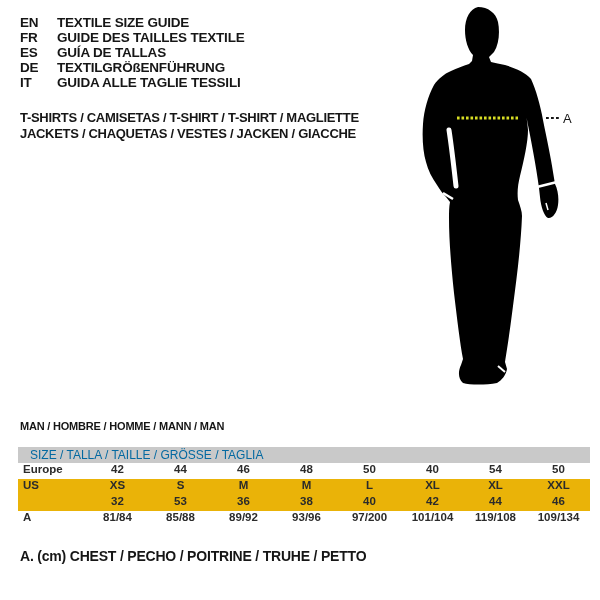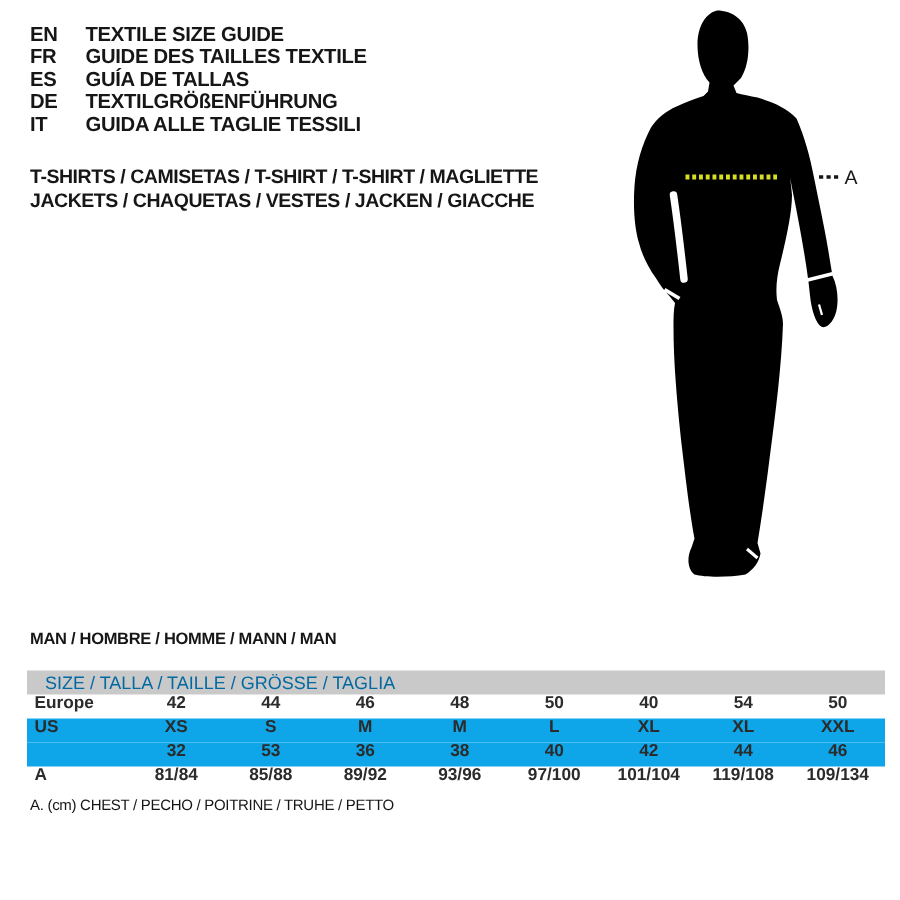--- a/index.html
+++ b/index.html
@@ -15,25 +15,25 @@
   .garment-block{position:absolute;left:20px;top:110px;}
   .garment-line{font-size:13px;font-weight:700;line-height:16px;letter-spacing:-0.3px;white-space:nowrap;}
   
   .figure{position:absolute;left:415px;top:4px;width:175px;height:384px;}
   
   .man-title{position:absolute;left:20px;top:420px;font-size:11px;font-weight:700;letter-spacing:-0.2px;}
   
   .size-table{position:absolute;left:18px;top:447px;width:572px;font-size:11.5px;color:#2b2b2b;}
   .t-header{height:16px;line-height:16px;background:#c9c9c9;color:#0369a1;font-size:12px;padding-left:12px;box-sizing:border-box;}
   .t-row{display:flex;height:16px;align-items:flex-start;font-weight:bold;}
-  .t-row.shaded{background:#0ea5e9;}
+  .t-row.shaded{background:#eab308;}
   .t-label{width:68px;flex:0 0 68px;padding-left:5px;box-sizing:border-box;}
   .t-cell{flex:1;text-align:center;}
   
-  .footnote{position:absolute;left:20px;top:532px;font-size:10px;font-weight:400;letter-spacing:-0.2px;}
+  .footnote{position:absolute;left:20px;top:548px;font-size:14px;font-weight:700;letter-spacing:-0.2px;}
 </style>
 </head>
 <body>
 
 <div class="canvas">
 
   <div class="lang-block">
     <div class="lang-row">
       <span class="lang-code">EN</span>
       <span class="lang-label">TEXTILE SIZE GUIDE</span>
@@ -153,21 +153,21 @@
       <div class="t-cell">44</div>
       <div class="t-cell">46</div>
     </div>
 
     <div class="t-row">
       <div class="t-label">A</div>
       <div class="t-cell">81/84</div>
       <div class="t-cell">85/88</div>
       <div class="t-cell">89/92</div>
       <div class="t-cell">93/96</div>
-      <div class="t-cell">97/100</div>
+      <div class="t-cell">97/200</div>
       <div class="t-cell">101/104</div>
       <div class="t-cell">119/108</div>
       <div class="t-cell">109/134</div>
     </div>
   </div>
 
   <div class="footnote">A. (cm) CHEST / PECHO / POITRINE / TRUHE / PETTO</div>
 
 </div>
 

